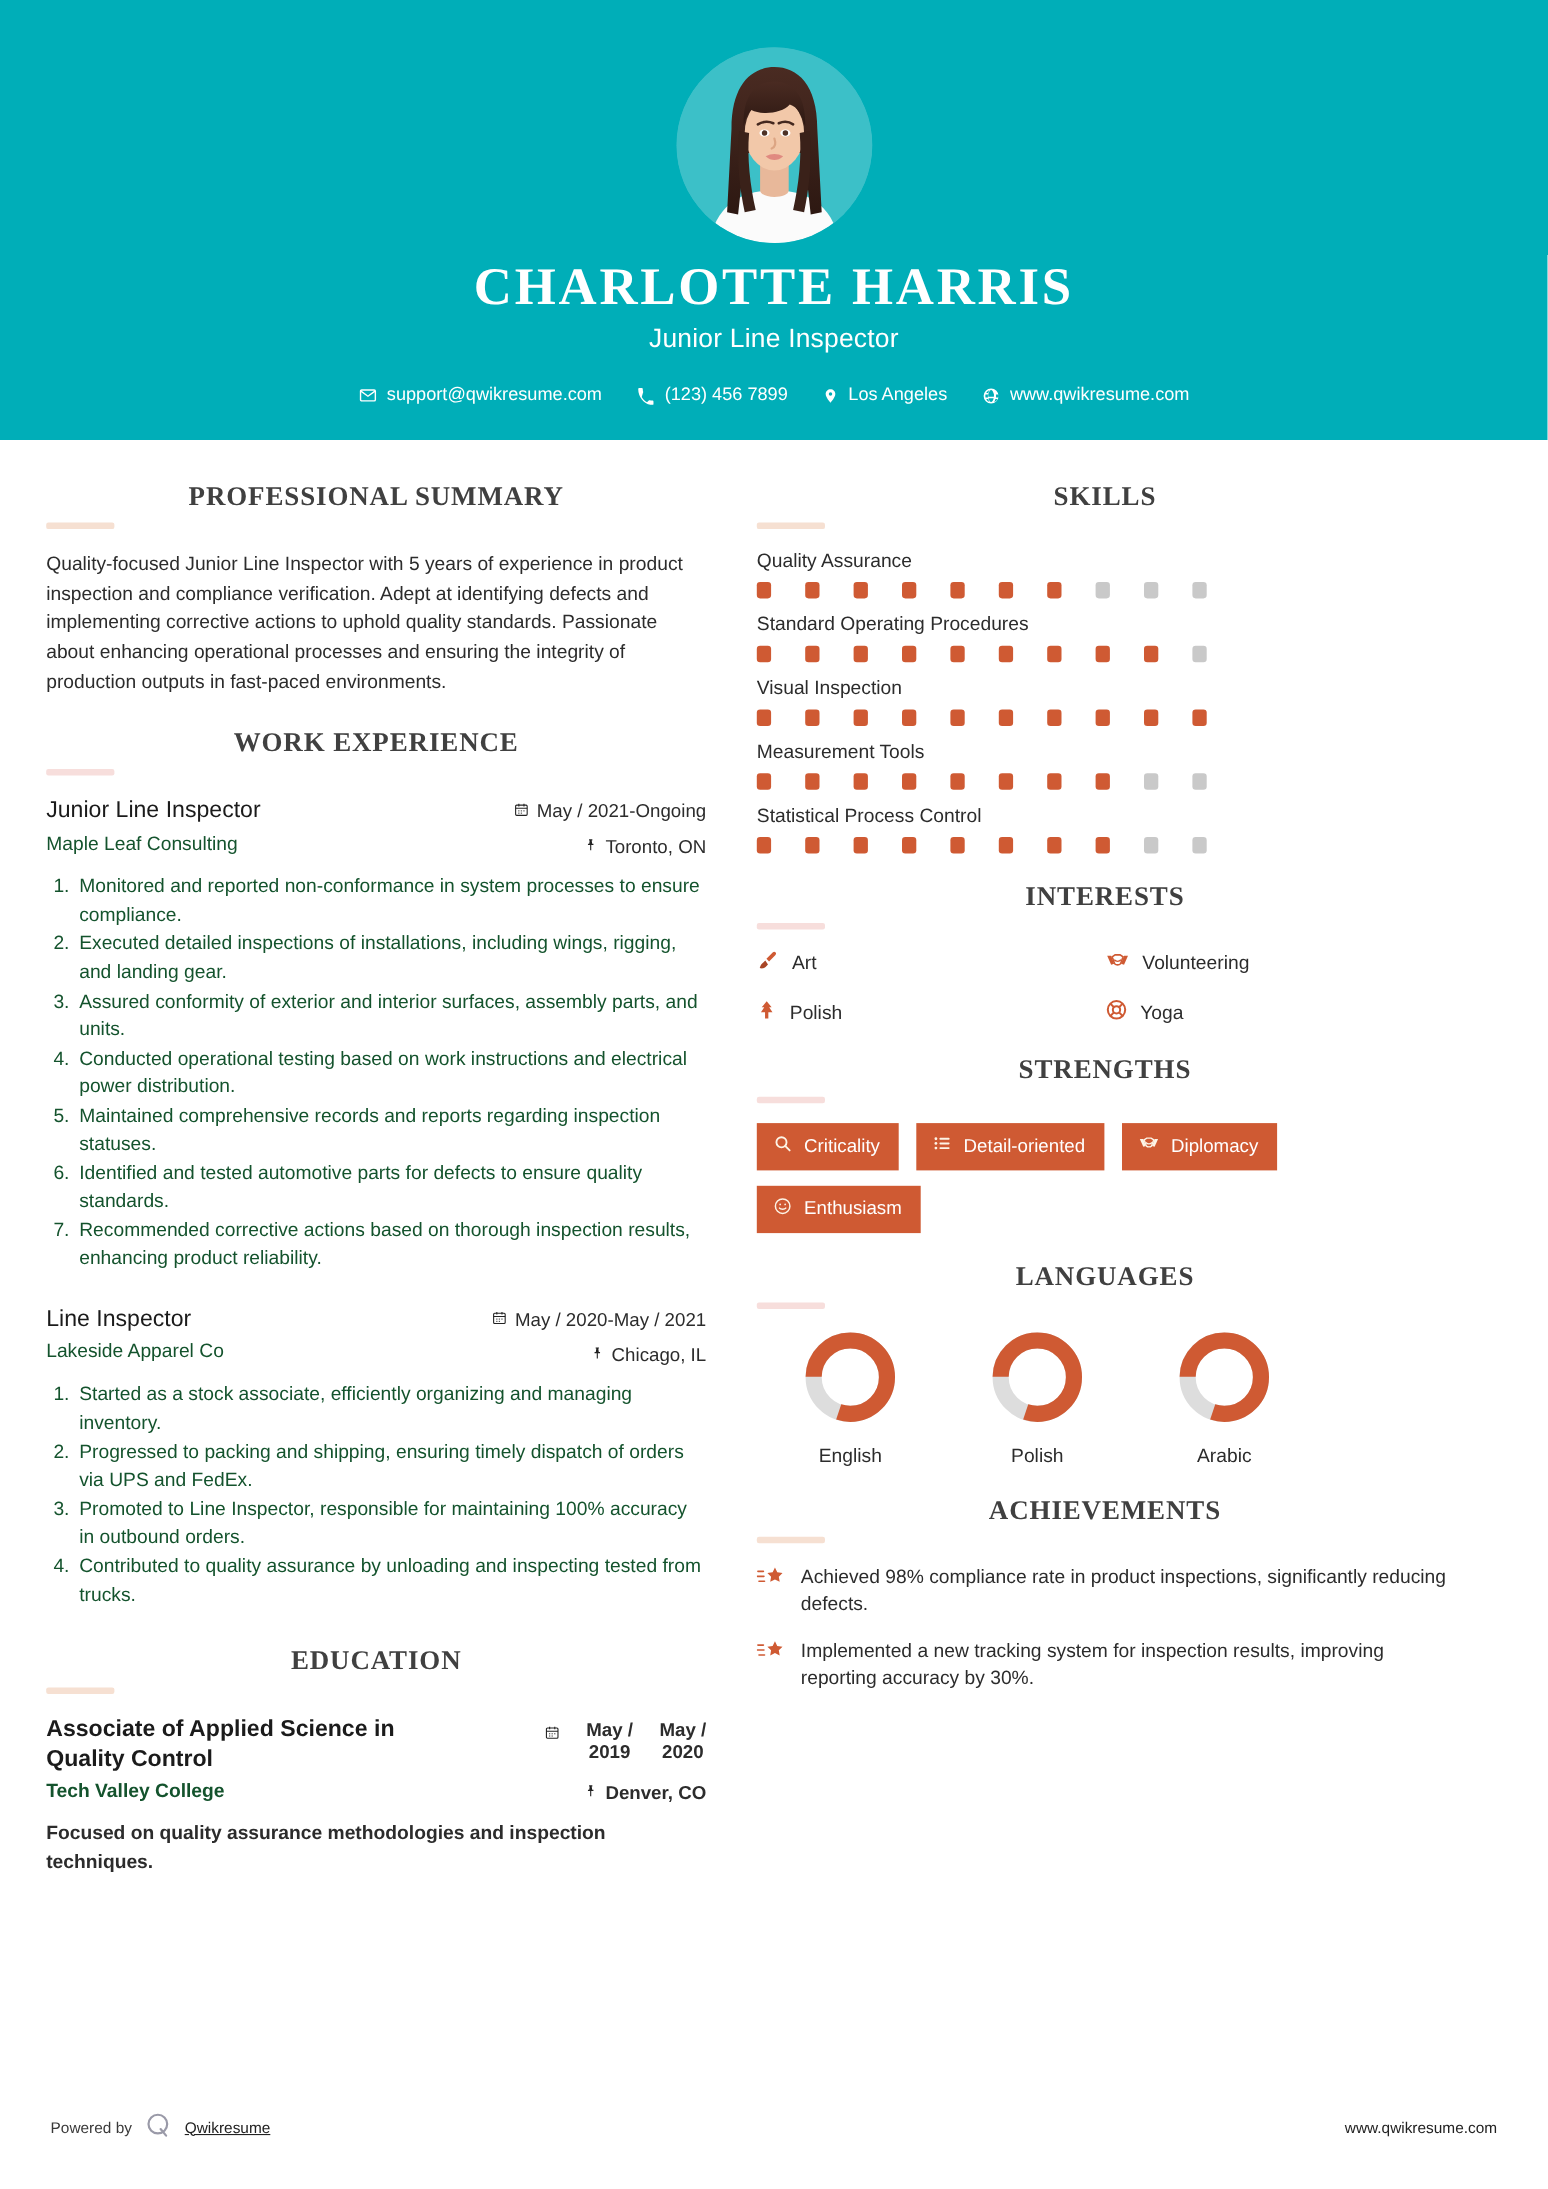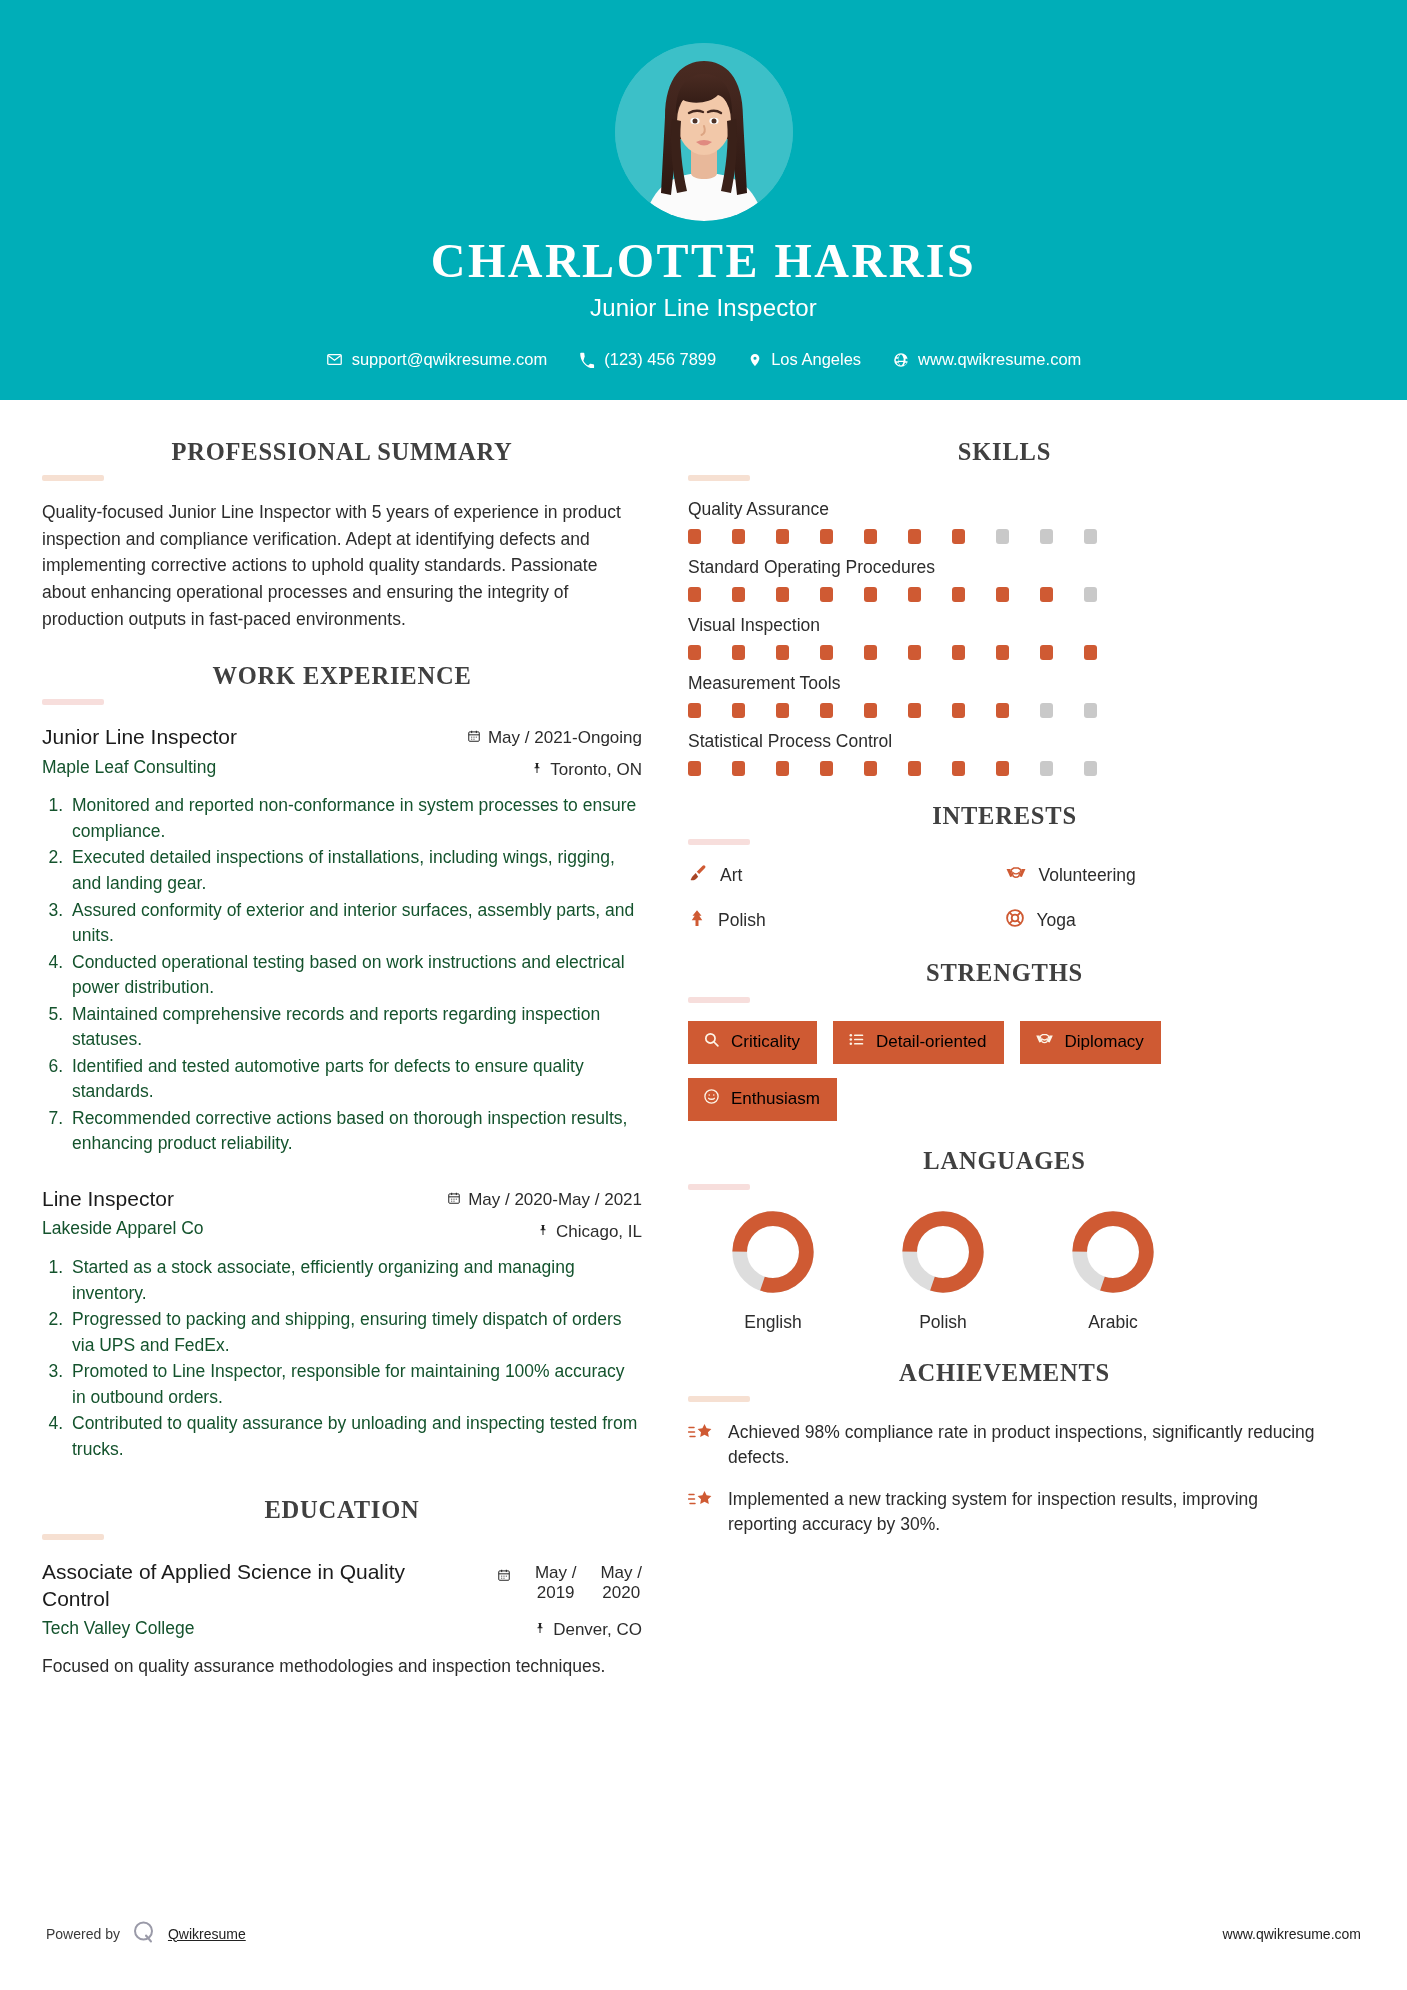--- a/index.html
+++ b/index.html
@@ -179,21 +179,21 @@
     align-items: center;
     gap: 12px;
     font-size: 17.5px;
     color: #2c2c2c;
   }
 
   
   .strength-grid { display: flex; flex-wrap: wrap; gap: 14px 16px; margin-bottom: 8px; }
   .chip {
     background: #cf5a33;
-    color: #000000;
+    color: #ffffff;
     font-size: 17px;
     padding: 10px 17px 11px 15px;
     display: inline-flex;
     align-items: center;
     gap: 11px;
     white-space: nowrap;
   }
 
   
   .lang-grid { display: flex; gap: 0; margin-top: 4px; }
@@ -406,21 +406,21 @@
           <li>Promoted to Line Inspector, responsible for maintaining 100% accuracy in outbound orders.</li>
           <li>Contributed to quality assurance by unloading and inspecting tested from trucks.</li>
         </ol>
       </div>
     </div>
 
     <div class="block" style="margin-top:34px;">
       <div class="sec-title">EDUCATION</div>
       <div class="sec-rule"></div>
 
-      <div class="entry" style="margin-top:14px;">
+      <div class="entry" style="margin-top:14px;font-weight:bold;">
         <div class="entry-top">
           <div class="entry-left" style="max-width:380px;">
             <div class="role">Associate of Applied Science in Quality Control</div>
             <div class="org">Tech Valley College</div>
           </div>
           <div class="entry-right">
             <div class="edu-dates">
               <span style="padding-top:4px;">
                 <svg width="14" height="14" viewBox="0 0 24 24" fill="none" stroke="#222" stroke-width="1.7">
                   <rect x="3" y="5" width="18" height="16" rx="1.6"></rect>

